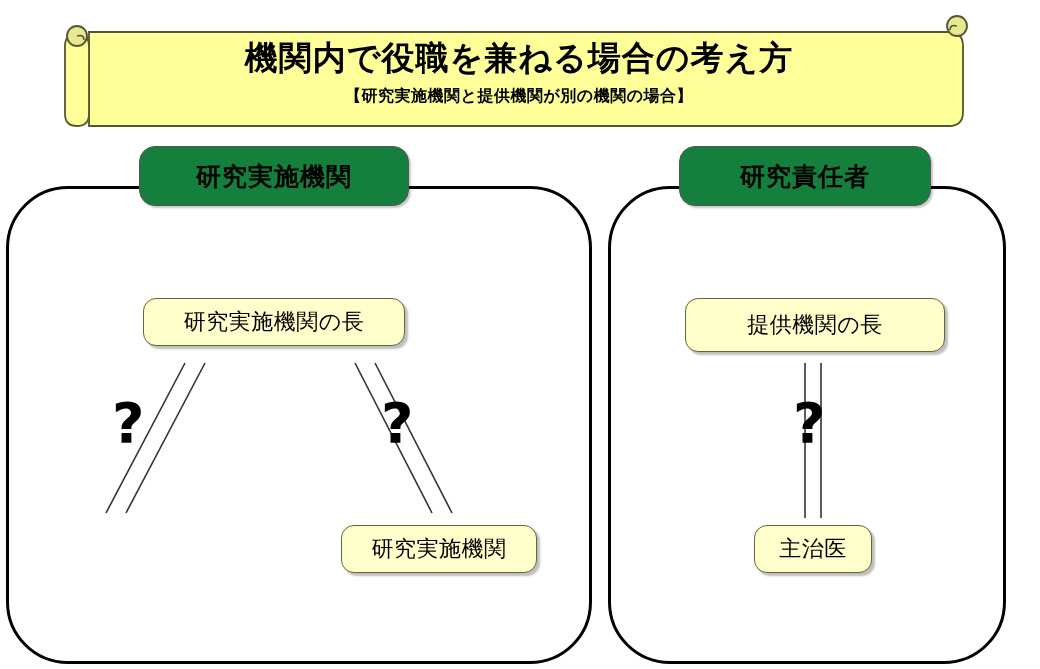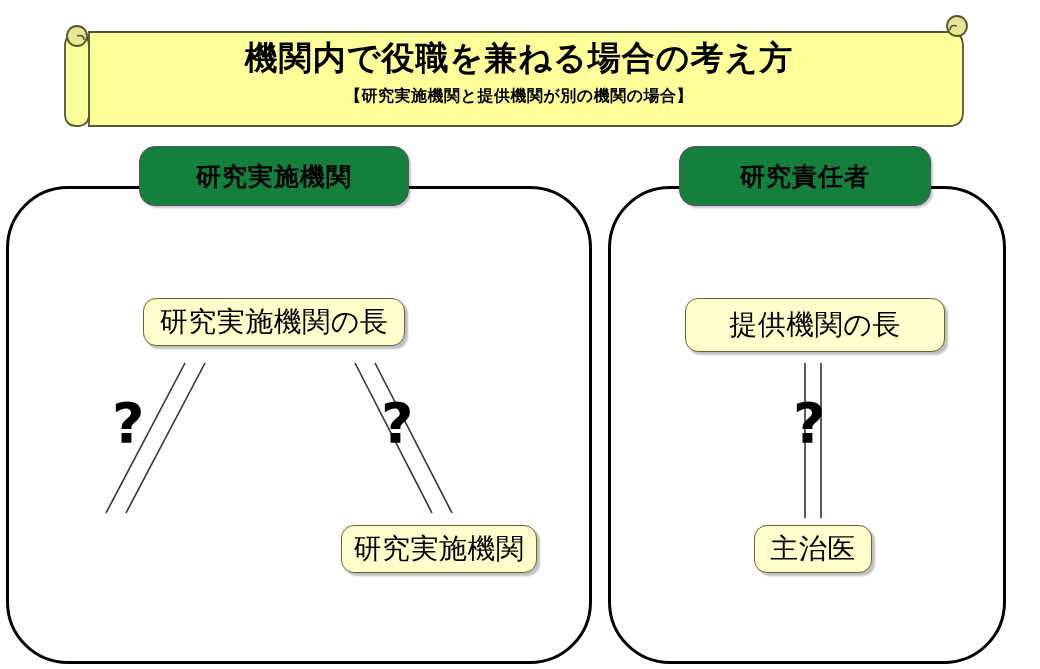--- a/index.html
+++ b/index.html
@@ -117,21 +117,21 @@
   .role-box {
     position: absolute;
     background: #ffffcc;
     border: 1.4px solid #666633;
     border-radius: 13px;
     box-sizing: border-box;
     display: flex;
     align-items: center;
     justify-content: center;
     text-align: center;
-    font-size: 28px;
+    font-size: 22px;
     font-weight: 400;
     letter-spacing: 0.5px;
     color: #000000;
     box-shadow: 3px 3px 2px rgba(0,0,0,0.25);
   }
   #role-left-head   { left: 143px; top: 298px; width: 262px; height: 48px; }
   #role-left-pi     { left: 30px;  top: 525px; width: 202px; height: 48px; }
   #role-left-impl   { left: 341px; top: 525px; width: 196px; height: 48px; }
   #role-right-head  { left: 685px; top: 298px; width: 260px; height: 54px; }
   #role-right-doc   { left: 754px; top: 525px; width: 118px; height: 48px; text-align: right; }

